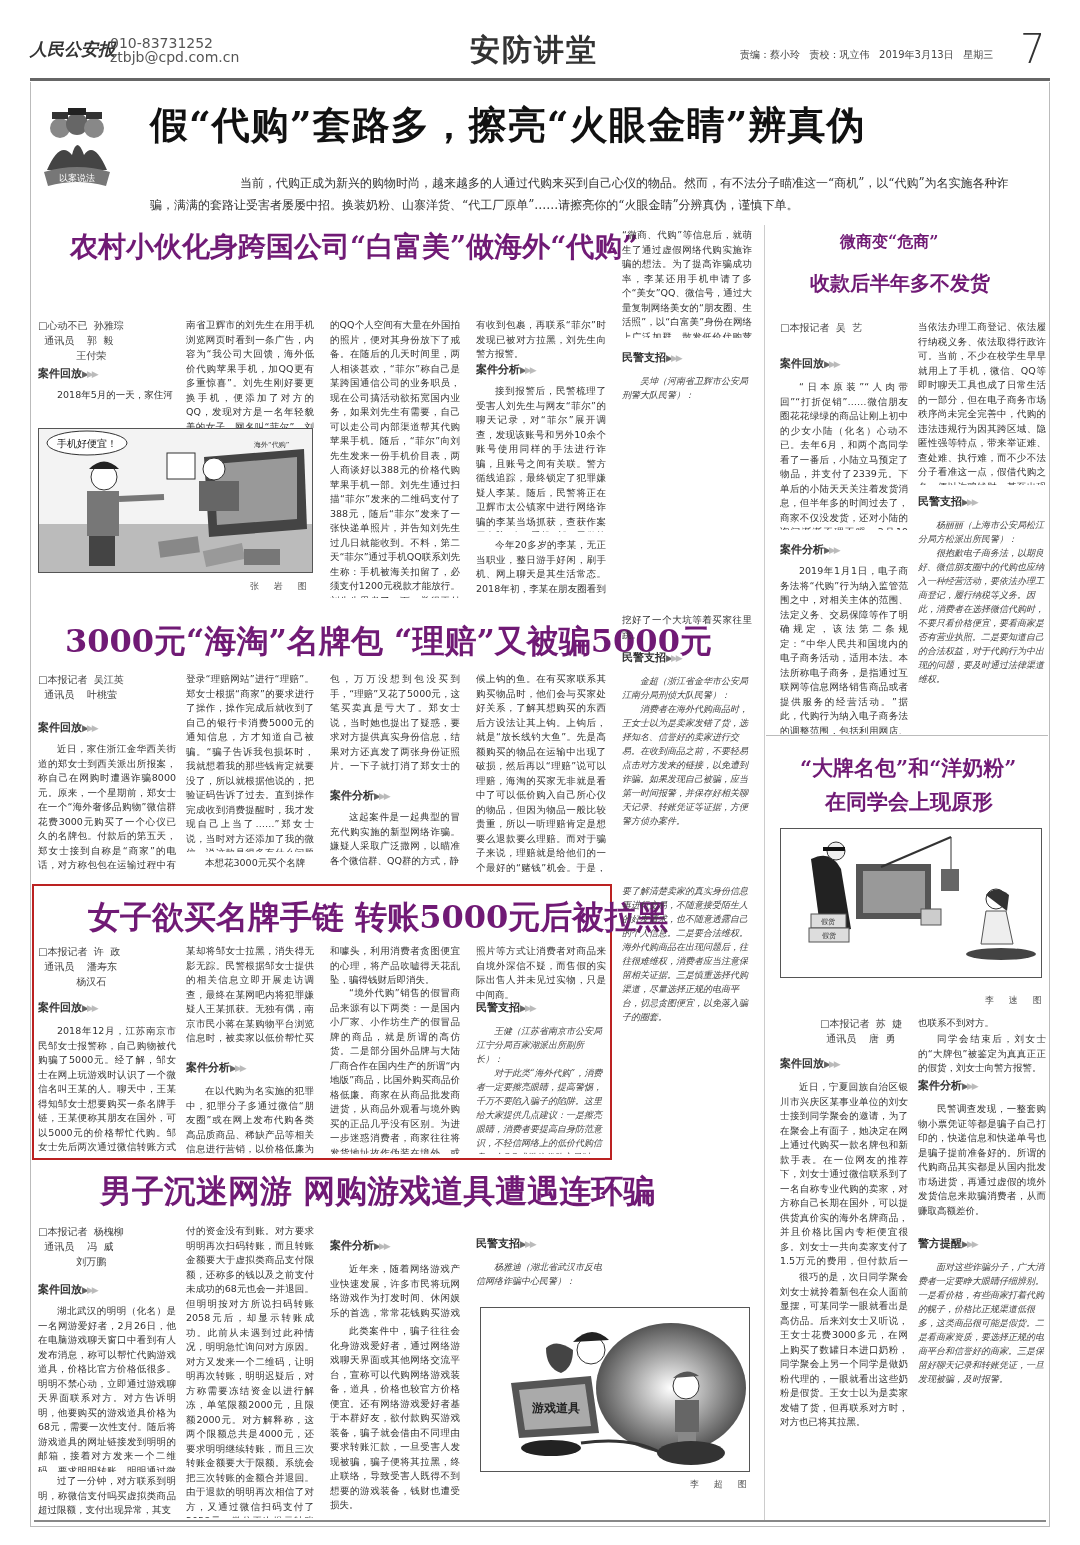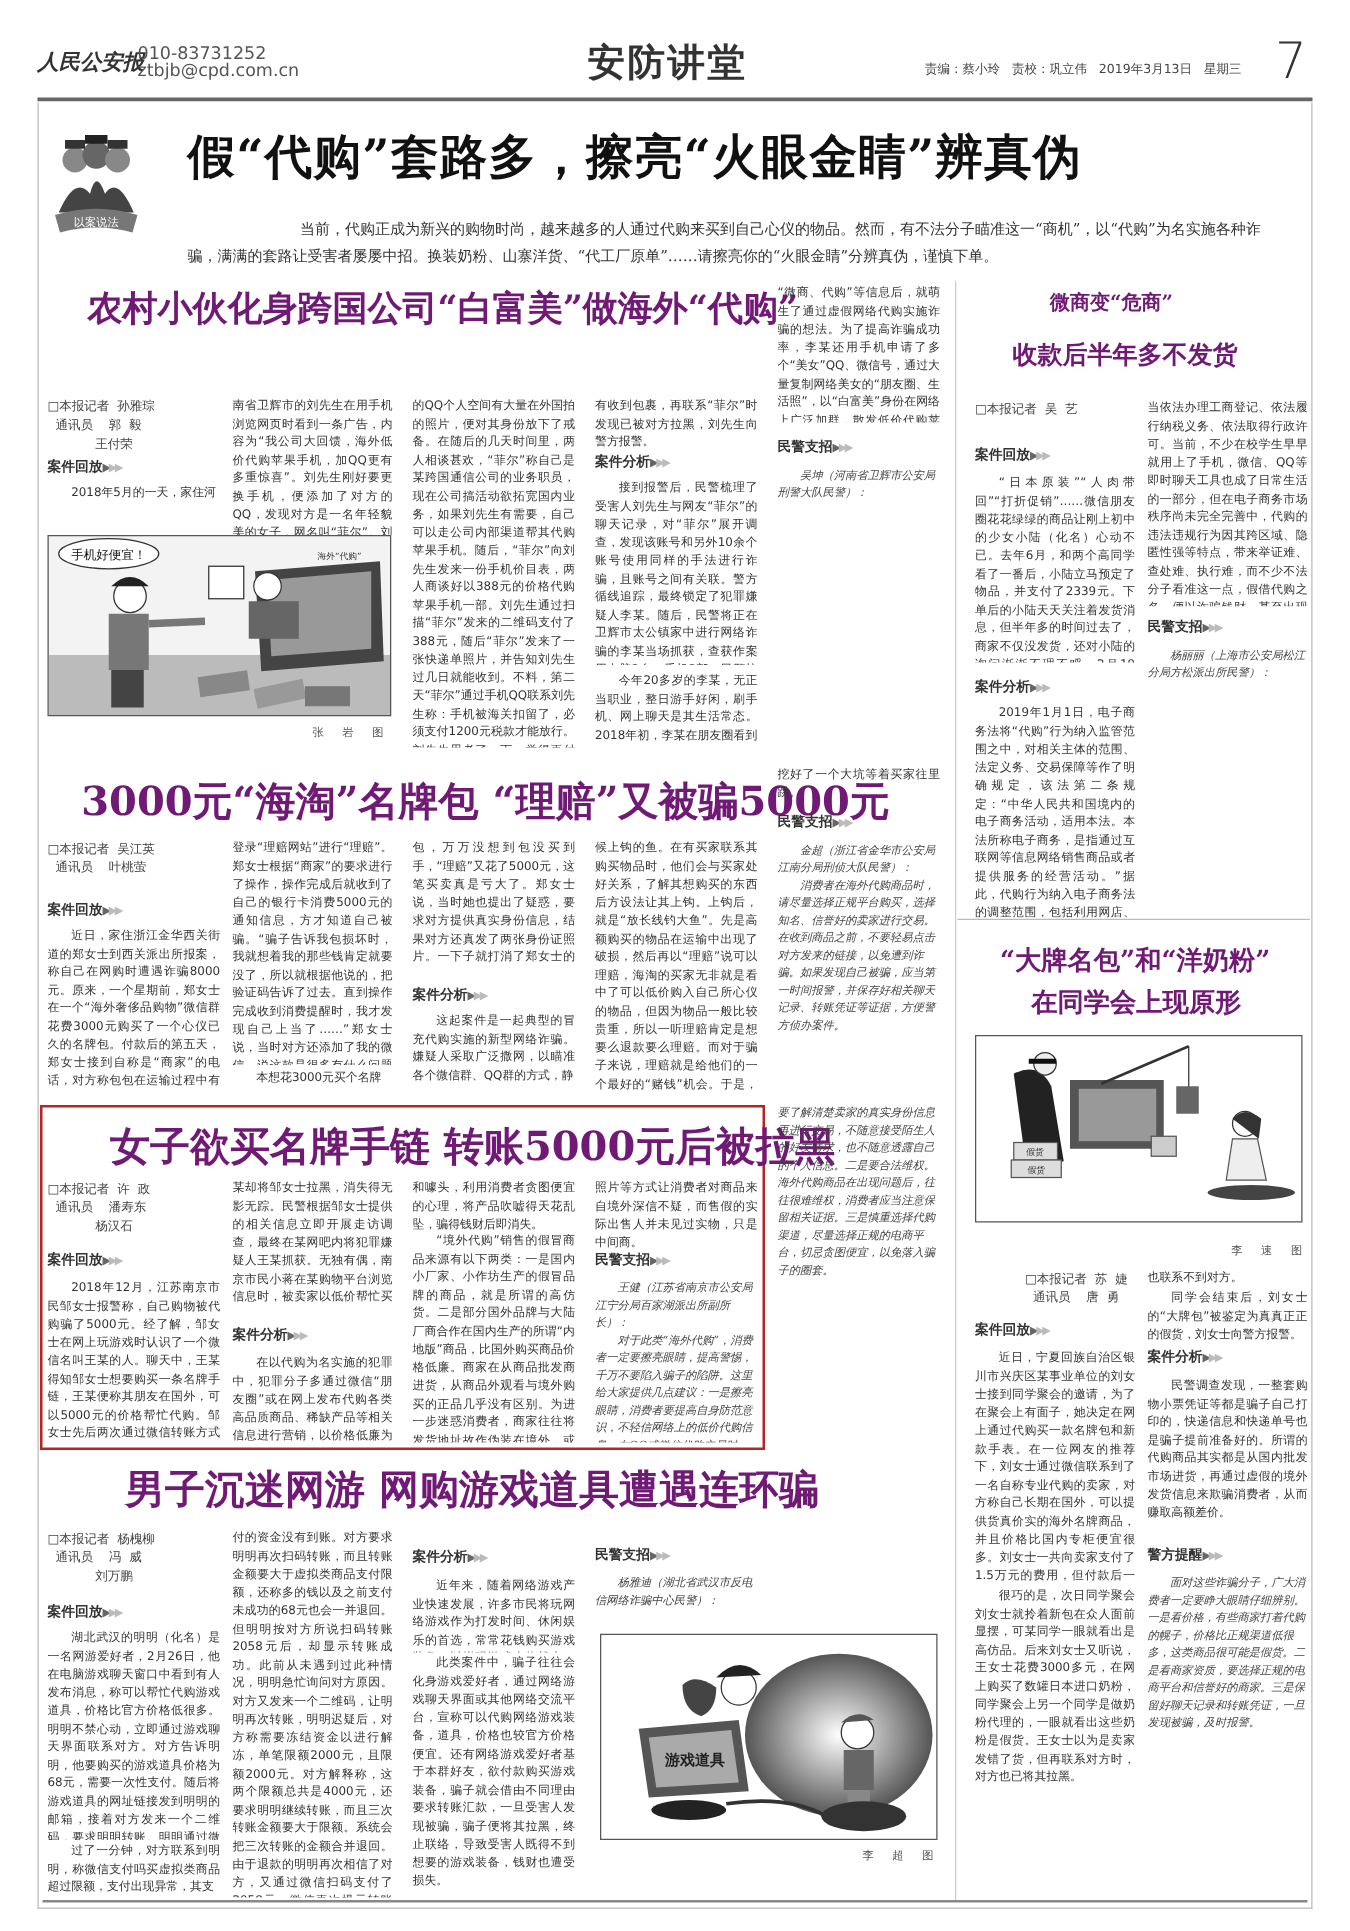--- a/index.html
+++ b/index.html
@@ -62,21 +62,21 @@
       <rect x="44" y="12" width="16" height="7" fill="#333"></rect>
     <path d="M5 70 Q18 40 30 55 Q35 35 42 55 Q52 40 65 70 Z" fill="#444"></path>
     <path d="M2 72 Q35 62 68 72 L64 86 Q35 78 6 86 Z" fill="#777"></path>
     <text x="35" y="81" font-size="9" fill="#fff" text-anchor="middle" font-family="DejaVu Sans, sans-serif">以案说法</text>
   </svg>
 </div>
 <div class="abs mainhead">假“代购”套路多，擦亮“火眼金睛”辨真伪</div>
 <div class="abs lede">当前，代购正成为新兴的购物时尚，越来越多的人通过代购来买到自己心仪的物品。然而，有不法分子瞄准这一“商机”，以“代购”为名实施各种诈骗，满满的套路让受害者屡屡中招。换装奶粉、山寨洋货、“代工厂原单”……请擦亮你的“火眼金睛”分辨真伪，谨慎下单。</div>
 
 <div class="abs headline h2" style="left:70px;top:228px;font-size:28px">农村小伙化身跨国公司“白富美”做海外“代购”</div>
-<div class="abs byline" style="left:38px;top:318px">□本报记者  孙雅琮
+<div class="abs byline" style="left:38px;top:318px">□心动不已  孙雅琮
   通讯员    郭  毅
             王付荣</div>
 <div class="abs sub" style="left:38px;top:366px"><span>案件回放</span><span class="tri">▶<span class="tri2">▶▶</span></span></div>
 <div class="abs col" style="left:38px;top:388px;width:138px">
     <p>2018年5月的一天，家住河</p>
   </div>
 <div class="abs col" style="left:186px;top:318px;width:128px;height:110px">
     <p style="text-indent:0">南省卫辉市的刘先生在用手机浏览网页时看到一条广告，内容为“我公司大回馈，海外低价代购苹果手机，加QQ更有多重惊喜”。刘先生刚好要更换手机，便添加了对方的QQ，发现对方是一名年轻貌美的女子，网名叫“菲尔”。刘先生看到“菲尔”</p>
   </div>
 <div class="abs col" style="left:330px;top:318px;width:130px;height:280px">
@@ -144,21 +144,21 @@
   </div>
 <div class="abs col" style="left:476px;top:672px;width:130px;height:200px">
     <p style="text-indent:0">候上钩的鱼。在有买家联系其购买物品时，他们会与买家处好关系，了解其想购买的东西后方设法让其上钩。上钩后，就是“放长线钓大鱼”。先是高额购买的物品在运输中出现了破损，然后再以“理赔”说可以理赔，海淘的买家无非就是看中了可以低价购入自己所心仪的物品，但因为物品一般比较贵重，所以一听理赔肯定是想要么退款要么理赔。而对于骗子来说，理赔就是给他们的一个最好的“赌钱”机会。于是，他们就利用了买家的这一系列心理，</p>
   </div>
 <div class="abs col" style="left:622px;top:613px;width:130px;height:30px">
     <p style="text-indent:0">挖好了一个大坑等着买家往里跳。</p>
   </div>
 <div class="abs sub" style="left:622px;top:650px"><span>民警支招</span><span class="tri">▶<span class="tri2">▶▶</span></span></div>
 <div class="abs quote" style="left:622px;top:674px;width:130px;height:196px;overflow:hidden">
   <div style="text-indent:2em">金超（浙江省金华市公安局江南分局刑侦大队民警）：</div>
-  <div style="text-indent:2em">消费者在海外代购商品时，请尽量选择正规平台购买，选择知名、信誉好的卖家进行交易。在收到商品之前，不要轻易点击对方发来的链接，以免遭到诈骗。如果发现自己被骗，应当第一时间报警，并保存好相关聊天记录、转账凭证等证据，方便警方侦办案件。</div>
+  <div style="text-indent:2em">消费者在海外代购商品时，王女士以为是卖家发错了货，选择知名、信誉好的卖家进行交易。在收到商品之前，不要轻易点击对方发来的链接，以免遭到诈骗。如果发现自己被骗，应当第一时间报警，并保存好相关聊天记录、转账凭证等证据，方便警方侦办案件。</div>
 </div>
 
 <div class="abs redbox" style="left:32px;top:884px;width:580px;height:276px"></div>
 <div class="abs headline h2" style="left:88px;top:896px">女子欲买名牌手链  转账5000元后被拉黑</div>
 <div class="abs byline" style="left:38px;top:944px">□本报记者  许  政
   通讯员    潘寿东
             杨汉石</div>
 <div class="abs sub" style="left:38px;top:1000px"><span>案件回放</span><span class="tri">▶<span class="tri2">▶▶</span></span></div>
 <div class="abs col" style="left:38px;top:1024px;width:138px;height:130px">
     <p>2018年12月，江苏南京市民邹女士报警称，自己购物被代购骗了5000元。经了解，邹女士在网上玩游戏时认识了一个微信名叫王某的人。聊天中，王某得知邹女士想要购买一条名牌手链，王某便称其朋友在国外，可以5000元的价格帮忙代购。邹女士先后两次通过微信转账方式付款给王某。之后，王</p>
@@ -250,20 +250,21 @@
 <div class="abs sub" style="left:780px;top:542px"><span>案件分析</span><span class="tri">▶<span class="tri2">▶▶</span></span></div>
 <div class="abs col" style="left:780px;top:564px;width:128px;height:170px">
     <p>2019年1月1日，电子商务法将“代购”行为纳入监管范围之中，对相关主体的范围、法定义务、交易保障等作了明确规定，该法第二条规定：“中华人民共和国境内的电子商务活动，适用本法。本法所称电子商务，是指通过互联网等信息网络销售商品或者提供服务的经营活动。”据此，代购行为纳入电子商务法的调整范围，包括利用网店、微店和直播等形式从事的商品或服务经营活动。依据本法，代购经营者应</p>
   </div>
 <div class="abs col" style="left:918px;top:320px;width:128px;height:165px">
     <p style="text-indent:0">当依法办理工商登记、依法履行纳税义务、依法取得行政许可。当前，不少在校学生早早就用上了手机，微信、QQ等即时聊天工具也成了日常生活的一部分，但在电子商务市场秩序尚未完全完善中，代购的违法违规行为因其跨区域、隐匿性强等特点，带来举证难、查处难、执行难，而不少不法分子看准这一点，假借代购之名，便以诈骗钱财，甚至出现以收取“收货不发货”的情况，对消费者和正常经营的商家造成严重损害。</p>
   </div>
 <div class="abs sub" style="left:918px;top:494px"><span>民警支招</span><span class="tri">▶<span class="tri2">▶▶</span></span></div>
 <div class="abs quote" style="left:918px;top:518px;width:128px;height:216px;overflow:hidden">
   <div style="text-indent:2em">杨丽丽（上海市公安局松江分局方松派出所民警）：</div>
+  <div style="text-indent:2em">很抱歉电子商务法，以期良好、微信朋友圈中的代购也应纳入一种经营活动，要依法办理工商登记，履行纳税等义务。因此，消费者在选择微信代购时，不要只看价格便宜，要看商家是否有营业执照。二是要知道自己的合法权益，对于代购行为中出现的问题，要及时通过法律渠道维权。</div>
 </div>
 
 <div class="abs headline" style="left:800px;top:754px;font-size:21px">“大牌名包”和“洋奶粉”</div>
 <div class="abs headline" style="left:825px;top:788px;font-size:21px">在同学会上现原形</div>
 <div class="abs cartoon" style="left:780px;top:828px;width:262px;height:150px;background:#fff">
   <svg width="262" height="150" viewBox="0 0 262 150">
     <path d="M30 30 Q50 20 60 40 L70 100 L40 105 Z" fill="#222"></path>
       <circle cx="55" cy="22" r="9" fill="#eee" stroke="#333"></circle>
     <rect x="42" y="18" width="22" height="4" fill="#111"></rect>
     <rect x="30" y="85" width="35" height="14" fill="#ddd" stroke="#555"></rect>

